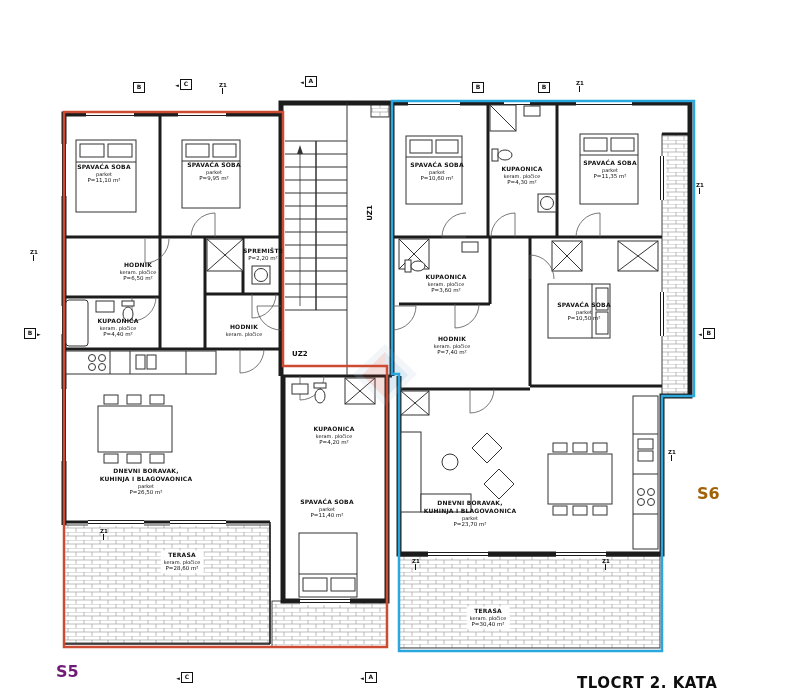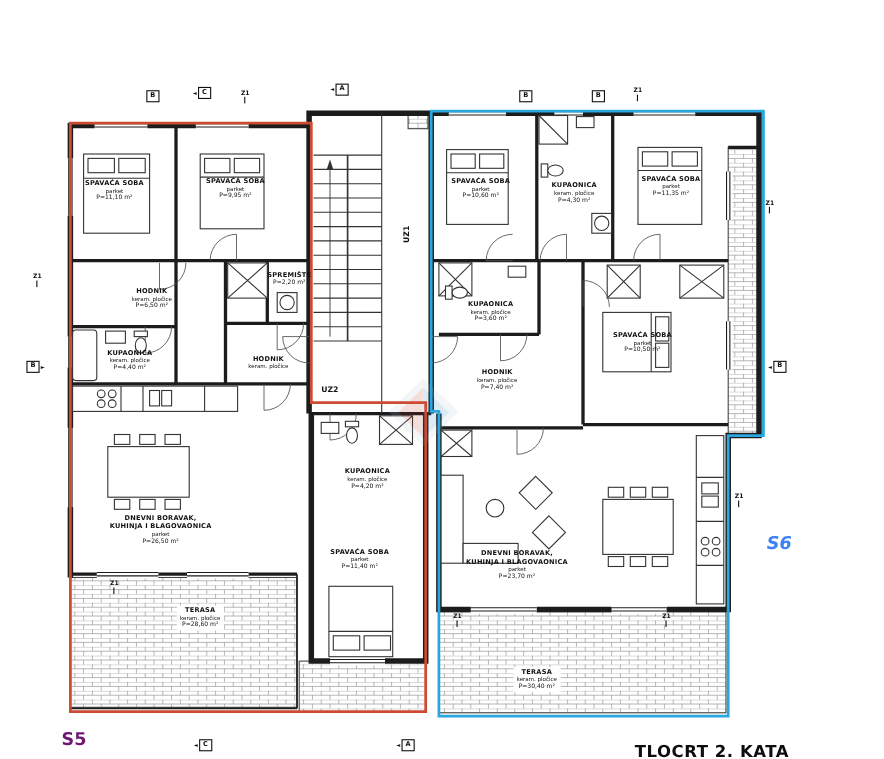--- a/index.html
+++ b/index.html
@@ -8,21 +8,21 @@
   svg{position:absolute;left:0;top:0;}
   .room-label{position:absolute;transform:translate(-50%,-50%);text-align:center;
               line-height:1.3;color:#111;pointer-events:none;}
   .room-label span{display:block;white-space:nowrap;}
   .room-label .name,.room-label .name2{font-size:6px;font-weight:bold;letter-spacing:.2px;}
   .room-label .mat{font-size:5px;}
   .room-label .area{font-size:5.5px;}
   .on-hatch{background:rgba(255,255,255,.92);padding:1px 3px;}
   .apt-label{position:absolute;font-size:16px;font-weight:bold;}
   .apt-s5{color:#701a75;}
-  .apt-s6{color:#3b82f6;font-style:italic;}
+  .apt-s6{color:#a16207;}
   .title{position:absolute;font-size:15px;font-weight:bold;color:#0d0d0d;letter-spacing:.5px;}
   .marker{position:absolute;display:flex;align-items:center;gap:1px;color:#111;}
   .marker .box{border:1px solid #111;background:#fff;font-size:6px;font-weight:bold;
                line-height:8px;height:9px;min-width:8px;text-align:center;padding:0 1px;}
   .marker .arrow{font-size:5px;line-height:6px;color:#111;}
   .ztag{position:absolute;font-size:5.5px;font-weight:bold;color:#111;}
   .ztag::after{content:"";display:block;width:1px;height:6px;background:#111;margin-left:3px;}
   .uz{position:absolute;font-size:7px;font-weight:bold;color:#111;}
   .uz-vert{transform:rotate(-90deg);}
 </style>

